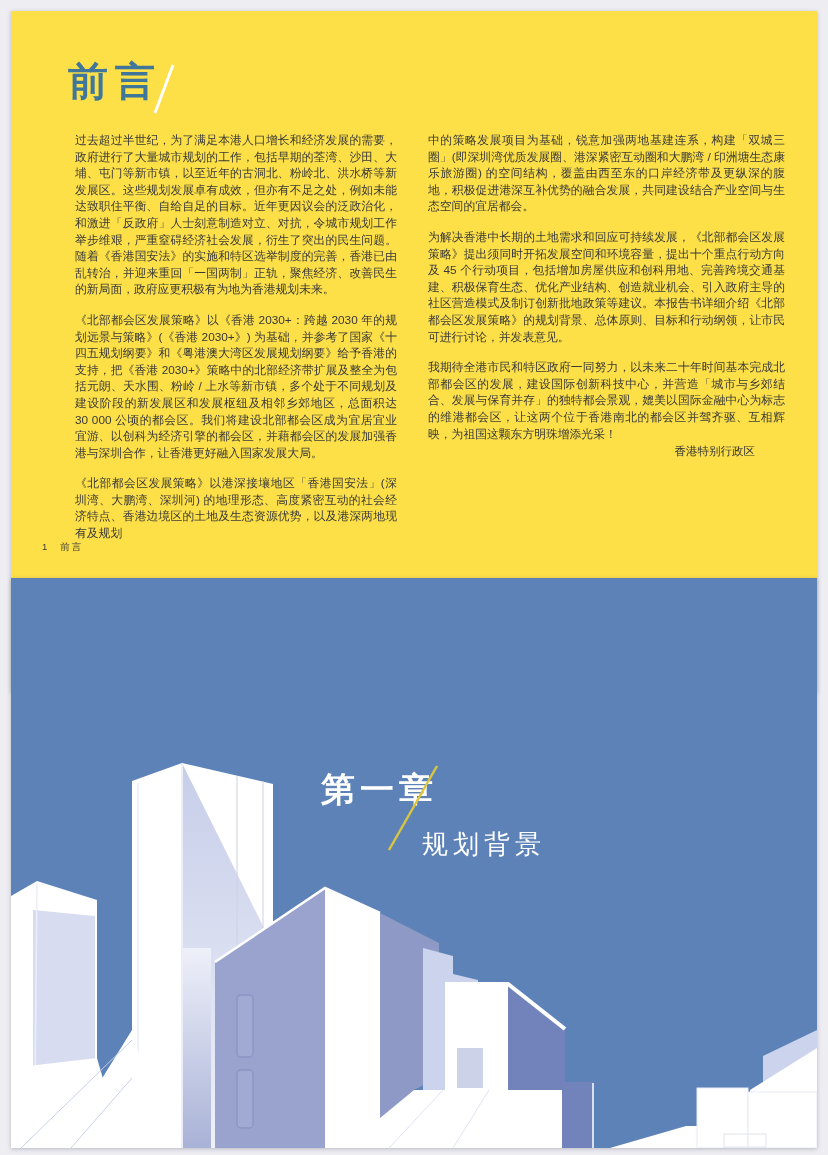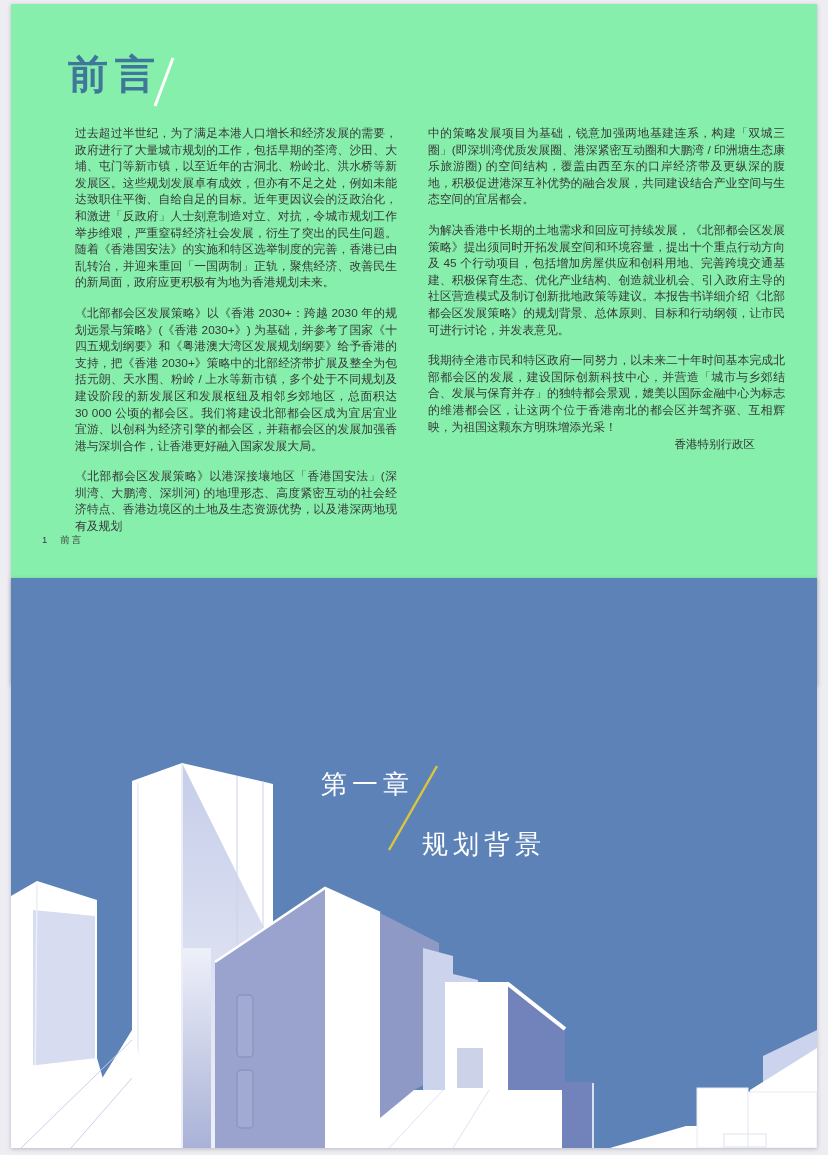--- a/index.html
+++ b/index.html
@@ -10,23 +10,23 @@
     position: relative;
   }
   .page {
     position: absolute;
     left: 11px;
     width: 806px;
     box-shadow: 0 1px 4px rgba(50,50,80,0.28);
   }
   
   .page-preface {
-    top: 4px;
+    top: 11px;
     height: 681px;
-    background: #86efac;
+    background: #fde047;
   }
   .pf-title {
     position: absolute;
     left: 57px;
     top: 48px;
     font-size: 40px;
     font-weight: bold;
     letter-spacing: 7px;
     color: #3f7699;
     line-height: 1.1;
@@ -91,23 +91,24 @@
     position: absolute;
     left: 0; top: 0;
     width: 806px; height: 570px;
     display: block;
   }
   .ch-heading { position: absolute; left: 0; top: 0; width: 100%; height: 100%; }
   .ch-num {
     position: absolute;
     left: 310px;
     top: 189px;
-    font-size: 26px;
+    font-size: 34px;
     letter-spacing: 5px;
     color: #ffffff;
+    font-weight: bold;
   }
   .ch-title {
     position: absolute;
     left: 411px;
     top: 249px;
     font-size: 26px;
     letter-spacing: 5px;
     color: #ffffff;
   }
   .ch-slash {

